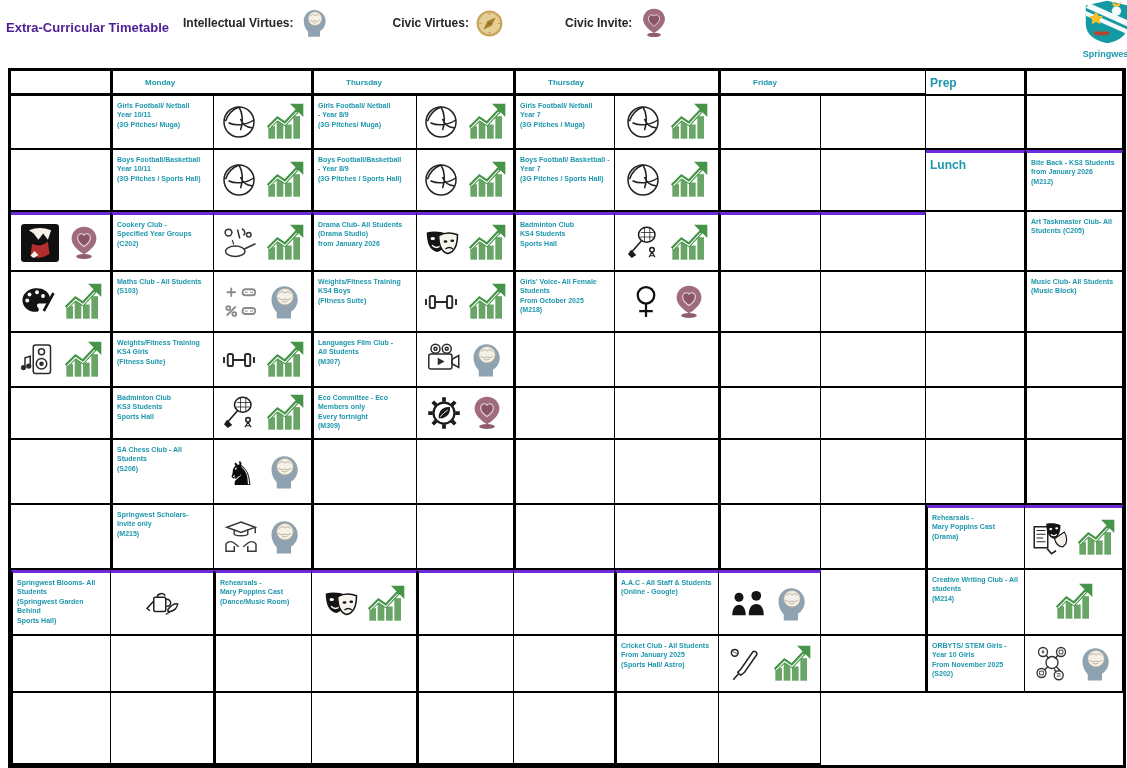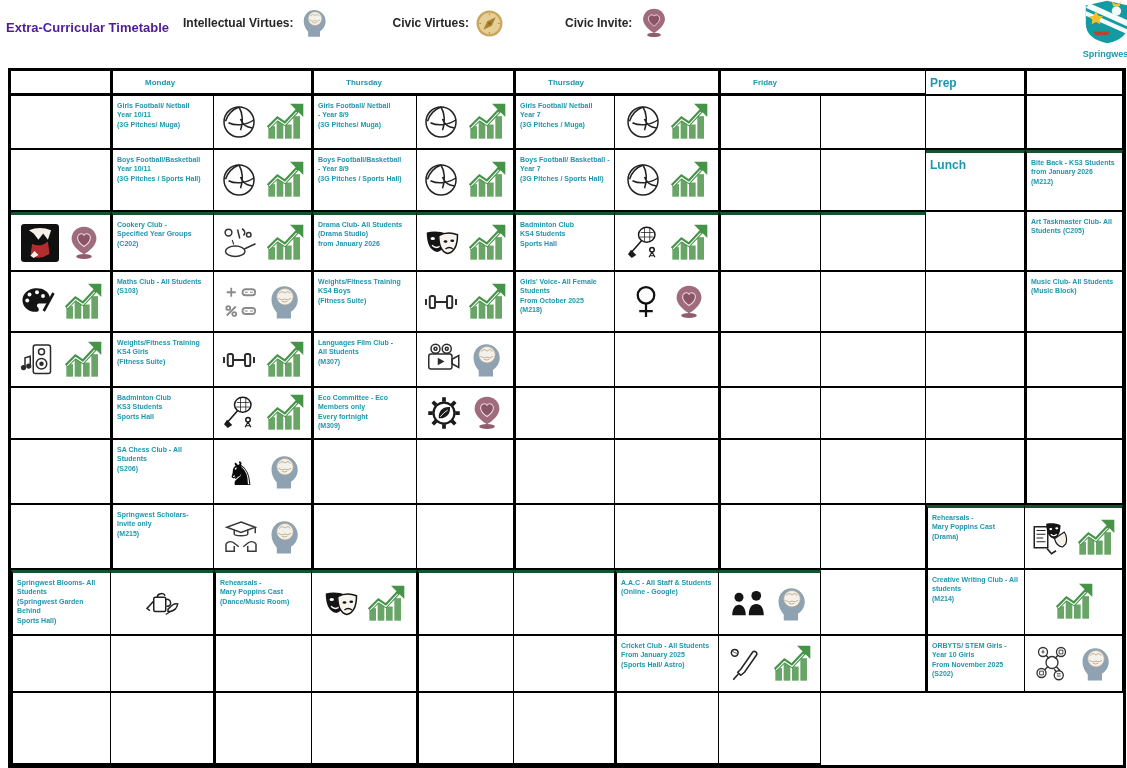--- a/index.html
+++ b/index.html
@@ -15,21 +15,21 @@
   .logo-text{font-size:9px;font-weight:bold;color:#1e97ad;margin-top:1px;}
   
   .grid{position:absolute;left:8px;top:68px;display:grid;background:#fff;
         grid-template-columns:100px 103px 98px 105px 97px 101px 104px 102px 105px 99px 98px;
         grid-template-rows:25px 54px 62px 60px 61px 55px 52px 65px 65px 66px 57px 72px;
         border:3px solid #000;}
   .cell{box-sizing:border-box;background:#fff;border-right:1px solid #000;border-bottom:2px solid #000;overflow:hidden;}
   .hcell{border-bottom:3px solid #000;display:flex;align-items:center;padding-left:4px;
          font-size:8px;font-weight:bold;color:#1e97ad;}
   .dstart{border-left:2px solid #000;padding-left:32px;}
-  .secstart{border-top:3px solid #14532d;}
+  .secstart{border-top:3px solid #6d28d9;}
   .label{font-size:12px;font-weight:bold;color:#1e97ad;padding:5px 3px 0 4px;}
   .txt{font-size:7px;font-weight:bold;color:#1e97ad;padding:5px 2px 2px 4px;line-height:1.35;}
   .icons{display:flex;align-items:center;justify-content:center;gap:8px;}
   .icon{display:inline-block;width:36px;height:36px;}
   .icon svg{width:100%;height:100%;display:block;}
   .icons [data-name="growth-chart-icon"]{width:40px;height:40px;}
   .icons [data-name="bite-back-icon"]{width:38px;height:38px;}
   .icons [data-name="heart-pin-icon"]{width:34px;height:34px;}
 </style>
 </head>

